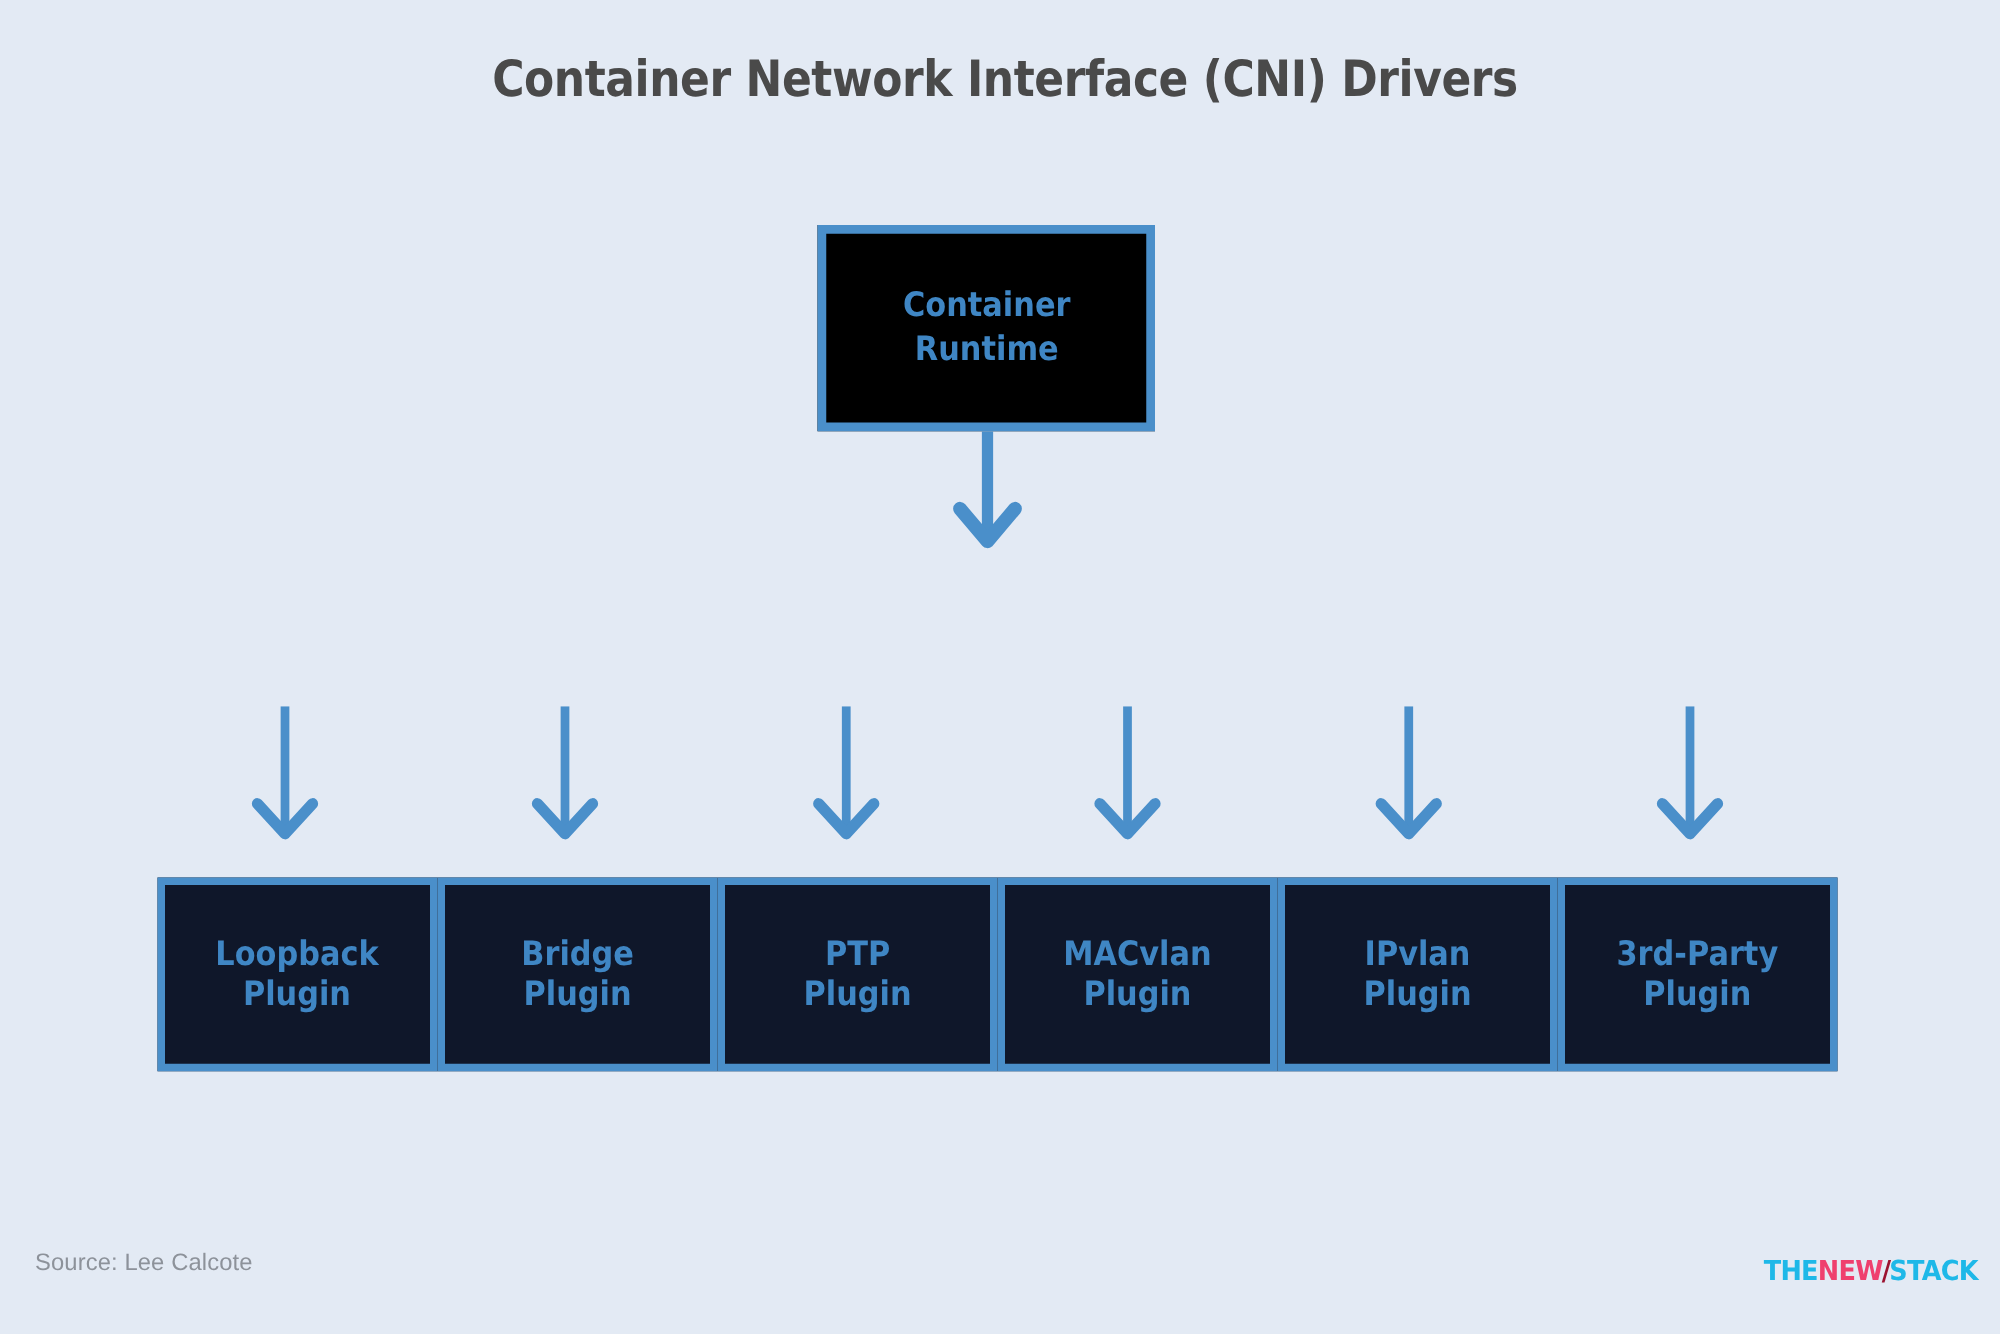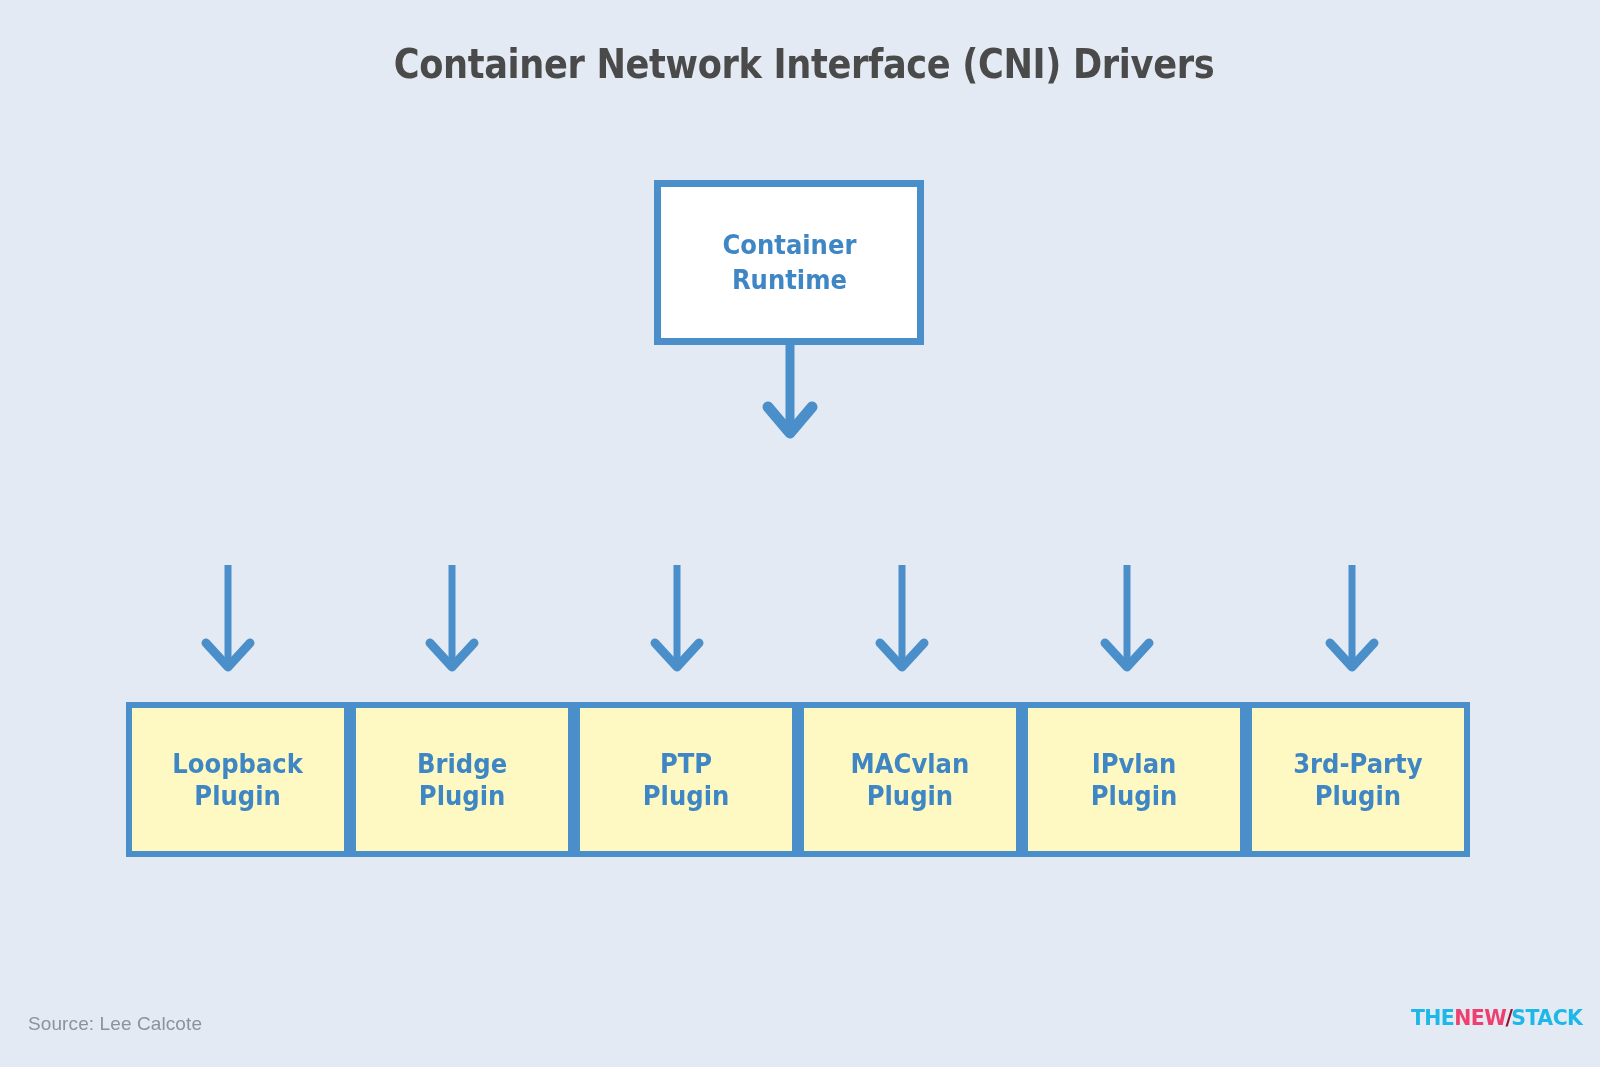--- a/index.html
+++ b/index.html
@@ -42,21 +42,21 @@
   }
 
   
   .runtime-box {
     position: absolute;
     left: 650px;
     top: 180px;
     width: 270px;
     height: 165px;
     box-sizing: border-box;
-    background: #ffffff;
+    background: #000000;
     border: 7px solid #4a8fca;
     display: flex;
     align-items: center;
     justify-content: center;
   }
   .runtime-label {
     font-family: "DejaVu Sans", sans-serif;
     font-size: 27px;
     font-weight: bold;
     color: #3f86c4;
@@ -102,21 +102,21 @@
     top: 702px;
     width: 1344px;
     height: 155px;
     display: flex;
     justify-content: space-between;
   }
   .plugin-box {
     box-sizing: border-box;
     width: 232px;
     height: 155px;
-    background: #fef9c3;
+    background: #0f172a;
     border: 6px solid #4a8fca;
     display: flex;
     align-items: center;
     justify-content: center;
   }
   .plugin-label {
     font-family: "DejaVu Sans", sans-serif;
     font-size: 27px;
     font-weight: bold;
     color: #3f86c4;
@@ -130,21 +130,20 @@
   .source-note {
     position: absolute;
     left: 24px;
     top: 1000px;
     font-family: "Liberation Sans", sans-serif;
     font-size: 19px;
     font-weight: normal;
     color: #8d929a;
     letter-spacing: 0.1px;
     white-space: nowrap;
-    margin-top: 13px;
   }
 
   .tns-logo {
     position: absolute;
     right: 22px;
     top: 1007px;
     font-family: "DejaVu Sans", sans-serif;
     font-size: 22px;
     font-weight: bold;
     letter-spacing: -0.6px;

